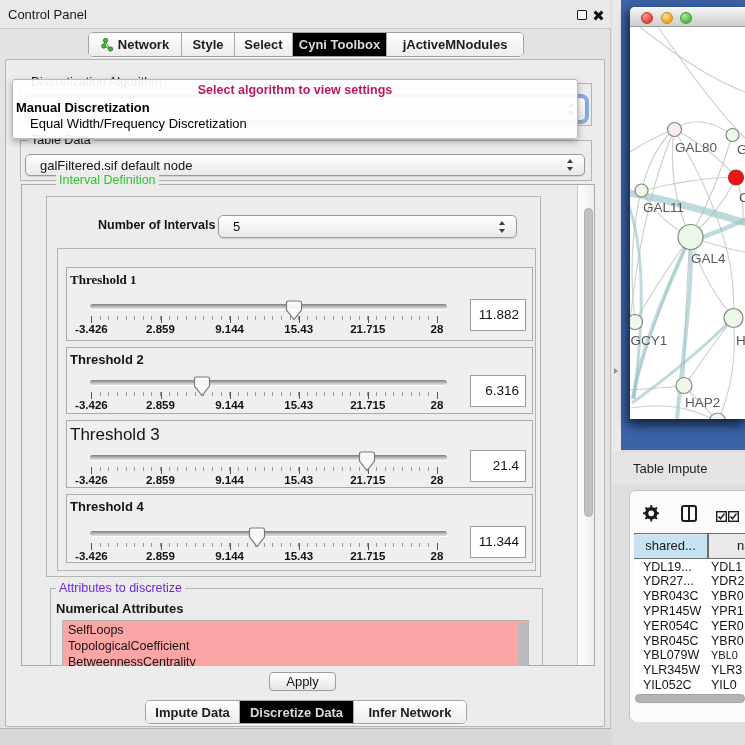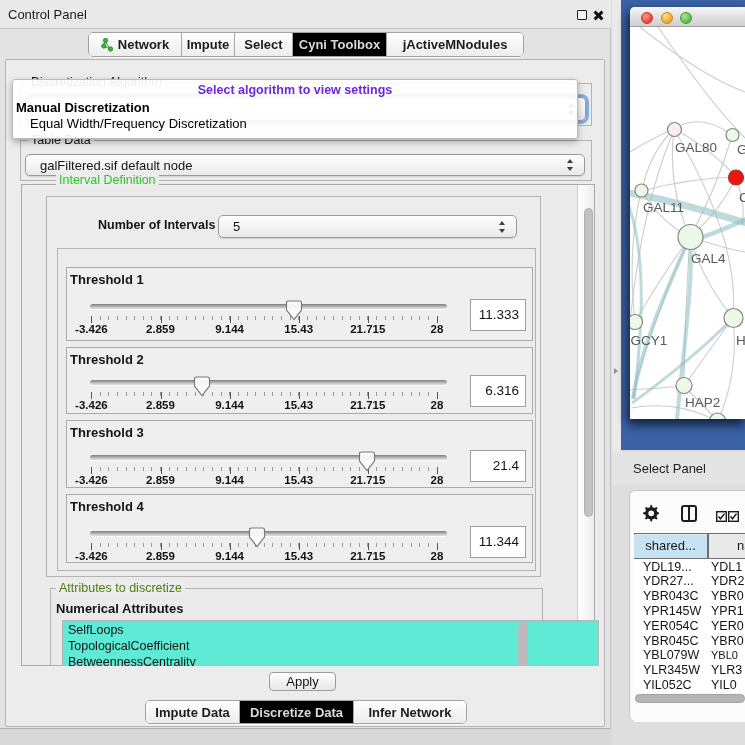--- a/index.html
+++ b/index.html
@@ -44,21 +44,21 @@
 <div class="abs" style="left:0;top:728px;width:611px;height:17px;background:#d8d8d8;border-top:1px solid #b0b0b0;"></div>
 <div class="seg" style="left:88px;top:32px;height:25px;">
       <div class="it" style="width:93px;"><svg width="13" height="14" viewBox="0 0 13 14" style="margin-right:4px;">
           <line x1="4" y1="3" x2="3" y2="8" stroke="#4a8f4a" stroke-width="1"></line>
           <line x1="3" y1="8" x2="9" y2="11" stroke="#4a8f4a" stroke-width="1"></line>
           <line x1="4" y1="3" x2="9" y2="11" stroke="#4a8f4a" stroke-width="1"></line>
           <circle cx="4.5" cy="2.5" r="2.2" fill="#3db53d" stroke="#2c7d2c" stroke-width="0.8"></circle>
           <circle cx="2.8" cy="8" r="2.2" fill="#3db53d" stroke="#2c7d2c" stroke-width="0.8"></circle>
           <circle cx="9.5" cy="11" r="2.2" fill="#3db53d" stroke="#2c7d2c" stroke-width="0.8"></circle>
         </svg>Network</div>
-      <div class="it" style="width:53px;">Impute</div>
+      <div class="it" style="width:53px;">Style</div>
       <div class="it" style="width:58px;">Select</div>
       <div class="it sel" style="width:94px;">Cyni Toolbox</div>
       <div class="it" style="width:136px;">jActiveMNodules</div>
     </div>
 <div class="grp" style="left:20px;top:83px;width:572px;height:43px;"></div>
 <div class="glabel" style="left:28px;top:75px;">Discretization Algorithm</div>
 <div class="combo" style="left:27px;top:97px;width:559px;height:24px;box-shadow:0 0 0 3px rgba(92,151,218,0.75);">
       <div class="spin"></div>
     </div>
 <div class="grp" style="left:20px;top:140px;width:572px;height:41px;"></div>
@@ -72,40 +72,40 @@
 <div class="abs" style="left:584px;top:208px;width:9px;height:309px;border-radius:4.5px;background:#c2c2c2;border:1px solid #b0b0b0;"></div>
 <div class="grp" style="left:46px;top:196px;width:495px;height:381px;background:#ececec;"></div>
 <div class="glabel" style="left:56px;top:173px;color:#2dc52d;">Interval Definition</div>
 <div class="row" style="left:98px;top:218px;font-size:12.5px;font-weight:700;">Number of Intervals</div>
 <div class="combo" style="left:218px;top:215px;width:299px;height:23px;">
       <div class="ctext">5</div>
       <div class="spin"></div>
     </div>
 <div class="grp" style="left:57px;top:248px;width:479px;height:323px;"></div>
 <div class="tpanel" style="left:66px;top:267px;width:467px;height:74px;"></div>
-<div class="row" style="left:70px;top:272px;font-size:13px;font-weight:700;">Threshold 1</div>
+<div class="row" style="left:70px;top:272px;font-size:13px;font-weight:700;font-family:Liberation Serif, serif;">Threshold 1</div>
 <div class="track" style="left:90px;top:304px;width:357px;"></div>
 <div class="minor" style="left:91px;top:316px;width:347px;background:repeating-linear-gradient(90deg,#999 0,#999 1px,transparent 1px,transparent 8.64px);"></div>
 <div class="major" style="left:91.4px;top:316px;"></div>
 <div class="tlab" style="left:91.4px;top:323px;">-3.426</div>
 <div class="major" style="left:160.5px;top:316px;"></div>
 <div class="tlab" style="left:160.5px;top:323px;">2.859</div>
 <div class="major" style="left:229.6px;top:316px;"></div>
 <div class="tlab" style="left:229.6px;top:323px;">9.144</div>
 <div class="major" style="left:298.7px;top:316px;"></div>
 <div class="tlab" style="left:298.7px;top:323px;">15.43</div>
 <div class="major" style="left:367.8px;top:316px;"></div>
 <div class="tlab" style="left:367.8px;top:323px;">21.715</div>
 <div class="major" style="left:436.9px;top:316px;"></div>
 <div class="tlab" style="left:436.9px;top:323px;">28</div>
 <svg class="thumb" style="left:284.6px;top:300px;" viewBox="0 0 18 21">
       <path d="M3.5 1 L14.5 1 Q16.5 1 16.5 3 L16.5 10 L9 19.5 L1.5 10 L1.5 3 Q1.5 1 3.5 1 Z" fill="#fbfbfb" stroke="#787878" stroke-width="1.2"></path>
       <path d="M2.5 9 L15.5 9 L15.5 4 L2.5 4 Z" fill="#f1f1f1" opacity="0.6"></path>
     </svg>
-<div class="vbox" style="left:470px;top:299px;">11.333</div>
+<div class="vbox" style="left:470px;top:299px;">11.882</div>
 <div class="tpanel" style="left:66px;top:347px;width:467px;height:67px;"></div>
 <div class="row" style="left:70px;top:352px;font-size:13px;font-weight:700;">Threshold 2</div>
 <div class="track" style="left:90px;top:380px;width:357px;"></div>
 <div class="minor" style="left:91px;top:392px;width:347px;background:repeating-linear-gradient(90deg,#999 0,#999 1px,transparent 1px,transparent 8.64px);"></div>
 <div class="major" style="left:91.4px;top:392px;"></div>
 <div class="tlab" style="left:91.4px;top:399px;">-3.426</div>
 <div class="major" style="left:160.5px;top:392px;"></div>
 <div class="tlab" style="left:160.5px;top:399px;">2.859</div>
 <div class="major" style="left:229.6px;top:392px;"></div>
 <div class="tlab" style="left:229.6px;top:399px;">9.144</div>
@@ -114,21 +114,21 @@
 <div class="major" style="left:367.8px;top:392px;"></div>
 <div class="tlab" style="left:367.8px;top:399px;">21.715</div>
 <div class="major" style="left:436.9px;top:392px;"></div>
 <div class="tlab" style="left:436.9px;top:399px;">28</div>
 <svg class="thumb" style="left:192.6px;top:376px;" viewBox="0 0 18 21">
       <path d="M3.5 1 L14.5 1 Q16.5 1 16.5 3 L16.5 10 L9 19.5 L1.5 10 L1.5 3 Q1.5 1 3.5 1 Z" fill="#fbfbfb" stroke="#787878" stroke-width="1.2"></path>
       <path d="M2.5 9 L15.5 9 L15.5 4 L2.5 4 Z" fill="#f1f1f1" opacity="0.6"></path>
     </svg>
 <div class="vbox" style="left:470px;top:375px;">6.316</div>
 <div class="tpanel" style="left:66px;top:420px;width:467px;height:68px;"></div>
-<div class="row" style="left:70px;top:425px;font-size:13px;font-weight:700;">Threshold 3</div>
+<div class="row" style="left:70px;top:425px;font-size:17px;font-weight:400;">Threshold 3</div>
 <div class="track" style="left:90px;top:455px;width:357px;"></div>
 <div class="minor" style="left:91px;top:467px;width:347px;background:repeating-linear-gradient(90deg,#999 0,#999 1px,transparent 1px,transparent 8.64px);"></div>
 <div class="major" style="left:91.4px;top:467px;"></div>
 <div class="tlab" style="left:91.4px;top:474px;">-3.426</div>
 <div class="major" style="left:160.5px;top:467px;"></div>
 <div class="tlab" style="left:160.5px;top:474px;">2.859</div>
 <div class="major" style="left:229.6px;top:467px;"></div>
 <div class="tlab" style="left:229.6px;top:474px;">9.144</div>
 <div class="major" style="left:298.7px;top:467px;"></div>
 <div class="tlab" style="left:298.7px;top:474px;">15.43</div>
@@ -156,36 +156,36 @@
 <div class="major" style="left:367.8px;top:543px;"></div>
 <div class="tlab" style="left:367.8px;top:550px;">21.715</div>
 <div class="major" style="left:436.9px;top:543px;"></div>
 <div class="tlab" style="left:436.9px;top:550px;">28</div>
 <svg class="thumb" style="left:247.7px;top:527px;" viewBox="0 0 18 21">
       <path d="M3.5 1 L14.5 1 Q16.5 1 16.5 3 L16.5 10 L9 19.5 L1.5 10 L1.5 3 Q1.5 1 3.5 1 Z" fill="#fbfbfb" stroke="#787878" stroke-width="1.2"></path>
       <path d="M2.5 9 L15.5 9 L15.5 4 L2.5 4 Z" fill="#f1f1f1" opacity="0.6"></path>
     </svg>
 <div class="vbox" style="left:470px;top:526px;">11.344</div>
 <div class="abs" style="left:50px;top:588px;width:493px;height:78px;border:1px solid #b3b3b3;border-bottom:none;"></div>
-<div class="glabel" style="left:56px;top:581px;color:#4d7c0f;">Attributes to discretize</div>
+<div class="glabel" style="left:56px;top:581px;color:#6d28d9;">Attributes to discretize</div>
 <div class="row" style="left:56px;top:601px;font-size:13px;font-weight:700;">Numerical Attributes</div>
-<div class="abs" style="left:62px;top:620px;width:537px;height:46px;background:#5eead4;border:1px solid #b5b5b5;border-bottom:none;overflow:hidden;">
+<div class="abs" style="left:62px;top:620px;width:467px;height:46px;background:#fca5a5;border:1px solid #b5b5b5;border-bottom:none;overflow:hidden;">
       <div class="row" style="left:5px;top:2px;font-size:12.5px;">SelfLoops</div>
       <div class="row" style="left:5px;top:18px;font-size:12.5px;">TopologicalCoefficient</div>
       <div class="row" style="left:5px;top:34px;font-size:12.5px;">BetweennessCentrality</div>
       <div class="abs" style="left:455px;top:1px;width:10px;height:46px;border-radius:5px 5px 0 0;background:#bbbbbb;"></div>
     </div>
 <div class="abs" style="left:269px;top:672px;width:67px;height:19px;border:1px solid #9c9c9c;border-radius:4px;background:linear-gradient(180deg,#ffffff,#f1f1f1 55%,#e6e6e6);font-size:13px;text-align:center;line-height:17px;">Apply</div>
 <div class="seg" style="left:145px;top:700px;height:24px;">
       <div class="it" style="width:94px;">Impute Data</div>
       <div class="it sel" style="width:114px;">Discretize Data</div>
       <div class="it" style="width:112px;">Infer Network</div>
     </div>
 <div class="abs" style="left:12px;top:79px;width:566px;height:60px;background:rgba(255,255,255,0.92);border:1px solid #bbbbbb;border-radius:3px;box-shadow:0 3px 7px rgba(0,0,0,0.3);"></div>
-<div class="row" style="left:12px;top:83px;width:566px;text-align:center;font-size:12.5px;font-weight:700;color:#6d28d9;">Select algorithm to view settings</div>
+<div class="row" style="left:12px;top:83px;width:566px;text-align:center;font-size:12.5px;font-weight:700;color:#be185d;">Select algorithm to view settings</div>
 <div class="row" style="left:16px;top:100px;font-size:13px;font-weight:700;color:#000;">Manual Discretization</div>
 <div class="row" style="left:30px;top:116px;font-size:13px;color:#000;">Equal Width/Frequency Discretization</div>
 <div class="abs" style="left:612px;top:0;width:9px;height:745px;background:#eaeaea;"></div>
 <div class="abs" style="left:614px;top:368px;width:0;height:0;border-top:3px solid transparent;border-bottom:3px solid transparent;border-left:4px solid #8f8f8f;"></div>
 <div class="abs" style="left:621px;top:0;width:124px;height:450px;background:#3b63a5;"></div>
 <div class="abs" style="left:630px;top:7px;width:115px;height:412px;background:#fff;border-top-left-radius:5px;box-shadow:-3px 4px 9px rgba(10,20,45,0.55), 0 6px 12px rgba(10,20,45,0.6);"></div>
 <div class="abs" style="left:630px;top:7px;width:115px;height:20px;border-top-left-radius:5px;background:linear-gradient(180deg,#f7f7f7,#e3e3e3 45%,#cfcfcf);border-bottom:1px solid #9e9e9e;"></div>
 <div class="abs" style="left:641px;top:11.5px;width:12px;height:12px;border-radius:50%;background:radial-gradient(circle at 35% 30%, #ff9c94, #e8463a 65%);border:0.8px solid #b93a30;"></div>
 <div class="abs" style="left:661px;top:11.5px;width:12px;height:12px;border-radius:50%;background:radial-gradient(circle at 35% 30%, #ffe08a, #f0a928 65%);border:0.8px solid #c08b28;"></div>
 <div class="abs" style="left:680px;top:11.5px;width:12px;height:12px;border-radius:50%;background:radial-gradient(circle at 35% 30%, #b1e898, #57bf48 65%);border:0.8px solid #47963c;"></div>
@@ -234,21 +234,21 @@
 <text x="675" y="152" font-size="13.5" fill="#595959" font-family="Liberation Sans,sans-serif">GAL80</text>
 <text x="737" y="154" font-size="13.5" fill="#595959" font-family="Liberation Sans,sans-serif">GA</text>
 <text x="739" y="202" font-size="13.5" fill="#595959" font-family="Liberation Sans,sans-serif">CD</text>
 <text x="643" y="212" font-size="13.5" fill="#595959" font-family="Liberation Sans,sans-serif">GAL11</text>
 <text x="691" y="263" font-size="13.5" fill="#595959" font-family="Liberation Sans,sans-serif">GAL4</text>
 <text x="630.5" y="345" font-size="13.5" fill="#595959" font-family="Liberation Sans,sans-serif">GCY1</text>
 <text x="736" y="345" font-size="13.5" fill="#595959" font-family="Liberation Sans,sans-serif">HI</text>
 <text x="685" y="407" font-size="13.5" fill="#595959" font-family="Liberation Sans,sans-serif">HAP2</text>
 </svg>
 <div class="abs" style="left:612px;top:452px;width:133px;height:33px;background:#e4e4e4;"></div>
-<div class="row" style="left:633px;top:452px;height:33px;line-height:33px;font-size:13px;color:#222;">Select Panel</div>
+<div class="row" style="left:633px;top:452px;height:33px;line-height:33px;font-size:13px;color:#222;">Table Impute</div>
 <div class="abs" style="left:612px;top:485px;width:133px;height:260px;background:#dedede;"></div>
 <div class="abs" style="left:629px;top:490px;width:130px;height:232px;background:#fbfbfb;border:1px solid #c5c5c5;border-radius:6px;"></div>
 <svg class="abs" style="left:642px;top:505px;" width="17" height="17" viewBox="0 0 17 17">
       <path fill="#1c1c1c" d="M8.5 0 L10 0 L10.4 2.2 A6.4 6.4 0 0 1 12.6 3.1 L14.5 1.9 L15.6 3 L14.4 4.9 A6.4 6.4 0 0 1 15.3 7.1 L17 7.5 L17 9 L15.3 9.4 A6.4 6.4 0 0 1 14.4 11.6 L15.6 13.5 L14.5 14.6 L12.6 13.4 A6.4 6.4 0 0 1 10.4 14.3 L10 16.5 L8.5 16.5 L8.1 14.3 A6.4 6.4 0 0 1 5.9 13.4 L4 14.6 L2.9 13.5 L4.1 11.6 A6.4 6.4 0 0 1 3.2 9.4 L1 9 L1 7.5 L3.2 7.1 A6.4 6.4 0 0 1 4.1 4.9 L2.9 3 L4 1.9 L5.9 3.1 A6.4 6.4 0 0 1 8.1 2.2 Z M9.2 5.4 A2.9 2.9 0 1 0 9.2 11.2 A2.9 2.9 0 1 0 9.2 5.4 Z" fill-rule="evenodd"></path>
     </svg>
 <div class="abs" style="left:681px;top:505px;width:16px;height:17px;border:2px solid #1c1c1c;border-radius:3px;"></div>
 <div class="abs" style="left:688px;top:507px;width:2px;height:13px;background:#1c1c1c;"></div>
 <svg class="abs" style="left:716px;top:511px;" width="11" height="11" viewBox="0 0 11 11">
       <rect x="0.7" y="0.7" width="9.6" height="9.6" fill="none" stroke="#1c1c1c" stroke-width="1.4"></rect>
       <path d="M2.5 5.5 L4.5 7.8 L8.5 2.6" fill="none" stroke="#1c1c1c" stroke-width="1.5"></path>

